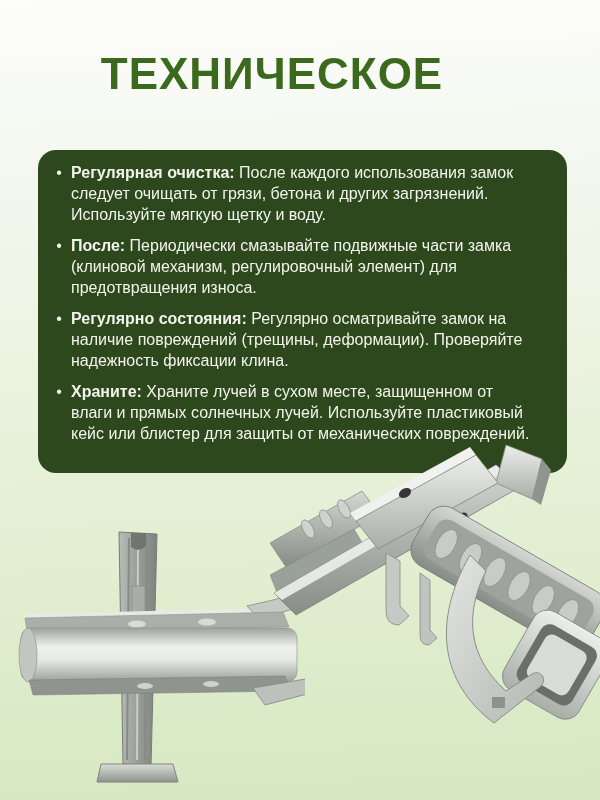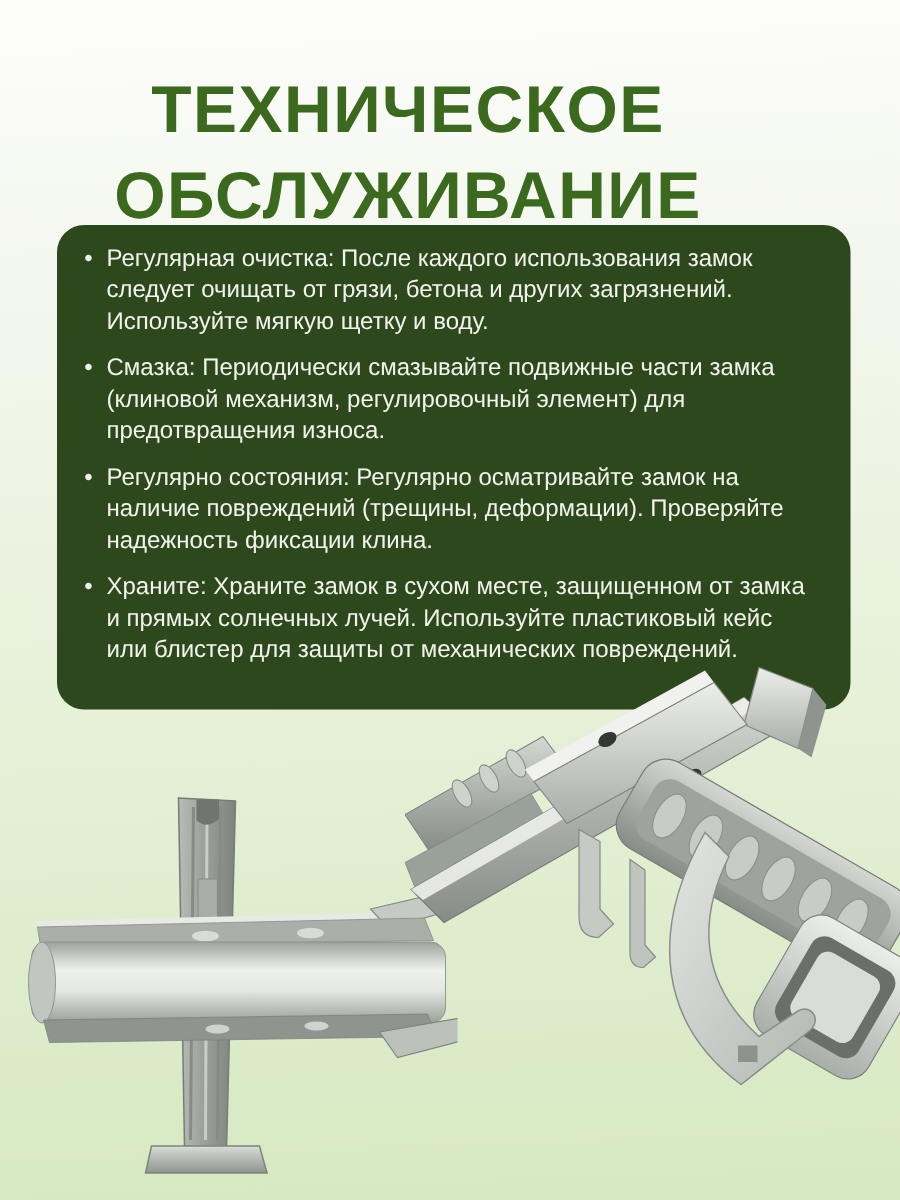--- a/index.html
+++ b/index.html
@@ -20,50 +20,49 @@
     padding:12px 30px 8px 16px;color:#f2f4ec;z-index:1;
   }
   .card ul{list-style:none;margin:0;padding:0;}
   .card li{
     display:flex;align-items:flex-start;gap:7px;
     font-size:16px;line-height:21px;margin-bottom:10px;
   }
   .card li:last-child{margin-bottom:0;}
   .bullet{flex:0 0 auto;width:10px;text-align:center;}
   .item-text{margin:0;}
-  .item-text b{font-weight:400;}
+  .item-text b{font-weight:700;}
   .photos{position:absolute;left:0;top:0;width:600px;height:800px;z-index:2;pointer-events:none;}
   .clamp-left{position:absolute;left:15px;top:530px;}
   .clamp-right{position:absolute;left:270px;top:425px;}
 </style>
 </head>
 <body>
 
 <h1 class="page-title">
   <span>ТЕХНИЧЕСКОЕ</span>
-  <span>ОБСЛУЖИВАНИЕ</span>
 </h1>
 
 <div class="card">
   <ul>
     <li>
       <span class="bullet">•</span>
       <p class="item-text"><b>Регулярная очистка:</b> <span>После каждого использования замок следует очищать от грязи, бетона и других загрязнений. Используйте мягкую щетку и воду.</span></p>
     </li>
     <li>
       <span class="bullet">•</span>
-      <p class="item-text"><b>Смазка:</b> <span>Периодически смазывайте подвижные части замка (клиновой механизм, регулировочный элемент) для предотвращения износа.</span></p>
+      <p class="item-text"><b>После:</b> <span>Периодически смазывайте подвижные части замка (клиновой механизм, регулировочный элемент) для предотвращения износа.</span></p>
     </li>
     <li>
       <span class="bullet">•</span>
       <p class="item-text"><b>Регулярно состояния:</b> <span>Регулярно осматривайте замок на наличие повреждений (трещины, деформации). Проверяйте надежность фиксации клина.</span></p>
     </li>
     <li>
       <span class="bullet">•</span>
-      <p class="item-text"><b>Храните:</b> <span>Храните замок в сухом месте, защищенном от замка и прямых солнечных лучей. Используйте пластиковый кейс или блистер для защиты от механических повреждений.</span></p>
+      <p class="item-text"><b>Храните:</b> <span>Храните лучей в сухом месте, защищенном от влаги и прямых солнечных лучей. Используйте пластиковый кейс или блистер для защиты от механических повреждений.</span></p>
     </li>
   </ul>
 </div>
 
 <div class="photos">
 
   <svg class="clamp-left" width="290" height="265" viewBox="0 0 290 265" xmlns="http://www.w3.org/2000/svg">
     <defs>
       <linearGradient id="wedgeV" x1="0" y1="0" x2="1" y2="0">
         <stop offset="0" stop-color="#b7bcb6"></stop>

